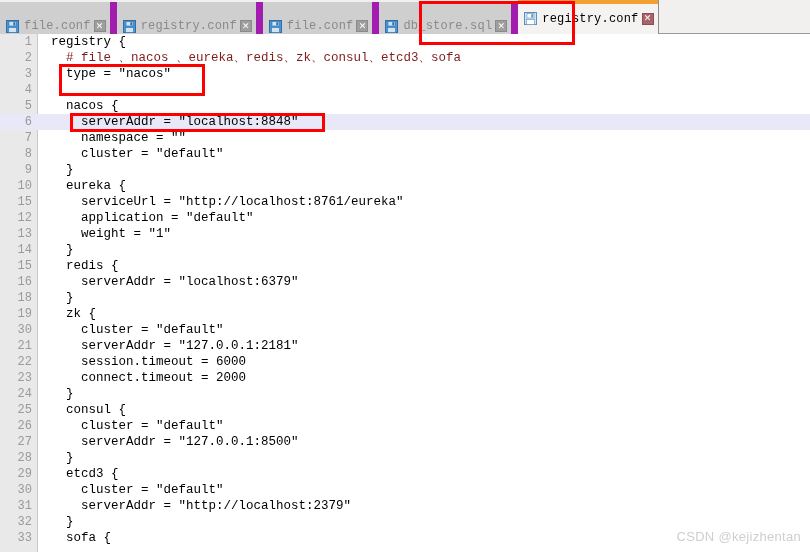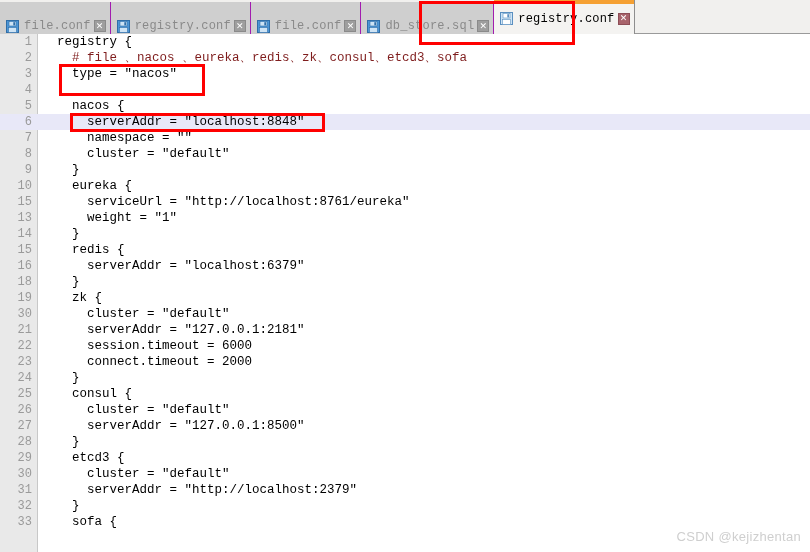--- a/index.html
+++ b/index.html
@@ -31,21 +31,21 @@
     align-items: flex-start;
   }
 
   .tab {
     position: relative;
     height: 48px;
     display: flex;
     align-items: center;
     padding: 0 4px 0 6px;
     background: #cfcfcf;
-    border-right: 1px solid #a21caf;
+    border-right: 7px solid #a21caf;
     font-family: "Liberation Mono", monospace;
     font-size: 12px;
     color: #8a8a8a;
     white-space: nowrap;
     margin-top: 2px;
     cursor: default;
   }
 
   .tab.active {
     background: #f4f3f1;
@@ -146,21 +146,21 @@
     left: 0; top: 0;
     width: 32px;
     text-align: right;
     color: #9a9a9a;
     font-family: "Liberation Mono", monospace;
     font-size: 12px;
   }
 
   .row .code {
     position: absolute;
-    left: 57px; top: 0;
+    left: 51px; top: 0;
   }
 
   .cmt { color: #7f1d1d; }
   .lnk { }
 
   
   .redbox {
     position: absolute;
     border: 3px solid #ff0000;
     pointer-events: none;
@@ -257,20 +257,21 @@
         <div class="row"><span class="ln">2</span><span class="code cmt">  # file 、nacos 、eureka、redis、zk、consul、etcd3、sofa</span></div>
         <div class="row"><span class="ln">3</span><span class="code">  type = "nacos"</span></div>
         <div class="row"><span class="ln">4</span><span class="code"></span></div>
         <div class="row"><span class="ln">5</span><span class="code">  nacos {</span></div>
         <div class="row hl"><span class="ln">6</span><span class="code">    serverAddr = "localhost:8848"</span></div>
         <div class="row"><span class="ln">7</span><span class="code">    namespace = ""</span></div>
         <div class="row"><span class="ln">8</span><span class="code">    cluster = "default"</span></div>
         <div class="row"><span class="ln">9</span><span class="code">  }</span></div>
         <div class="row"><span class="ln">10</span><span class="code">  eureka {</span></div>
         <div class="row"><span class="ln">15</span><span class="code">    serviceUrl = "<span class="lnk">http://localhost:8761/eureka</span>"</span></div>
+        <div class="row"><span class="ln">12</span><span class="code">    application = "default"</span></div>
         <div class="row"><span class="ln">13</span><span class="code">    weight = "1"</span></div>
         <div class="row"><span class="ln">14</span><span class="code">  }</span></div>
         <div class="row"><span class="ln">15</span><span class="code">  redis {</span></div>
         <div class="row"><span class="ln">16</span><span class="code">    serverAddr = "localhost:6379"</span></div>
         <div class="row"><span class="ln">18</span><span class="code">  }</span></div>
         <div class="row"><span class="ln">19</span><span class="code">  zk {</span></div>
         <div class="row"><span class="ln">30</span><span class="code">    cluster = "default"</span></div>
         <div class="row"><span class="ln">21</span><span class="code">    serverAddr = "127.0.0.1:2181"</span></div>
         <div class="row"><span class="ln">22</span><span class="code">    session.timeout = 6000</span></div>
         <div class="row"><span class="ln">23</span><span class="code">    connect.timeout = 2000</span></div>

